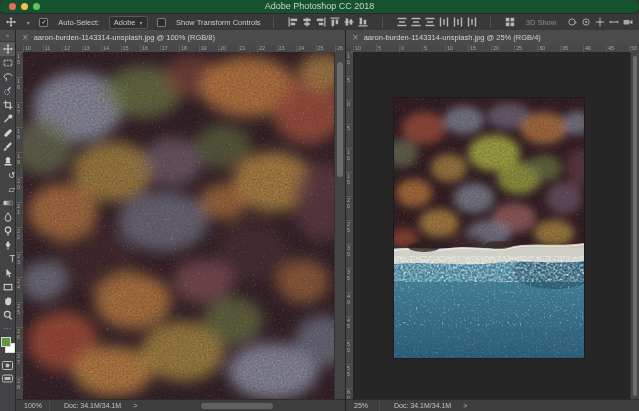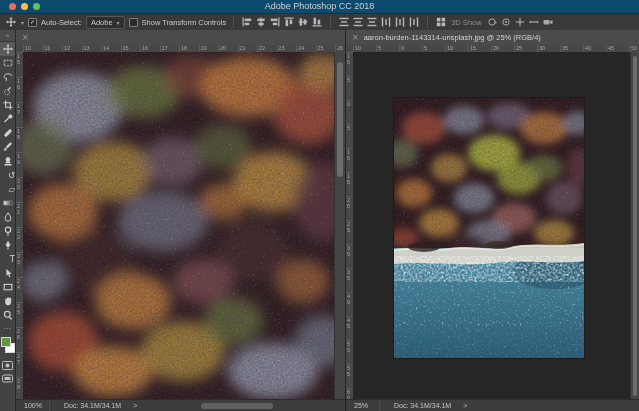--- a/index.html
+++ b/index.html
@@ -1,26 +1,26 @@
 <!DOCTYPE html>
 <html><head>
 <meta charset="utf-8">
 <style>
   html,body{margin:0;padding:0;background:#1e1e1e;}
   #app{position:relative;width:639px;height:411px;background:#323232;overflow:hidden;
        font-family:"Liberation Sans",sans-serif;color:#c6c6c6;-webkit-font-smoothing:antialiased;}
   
-  .titlebar{position:absolute;top:0;left:0;right:0;height:13px;background:#0c4a6e;border-bottom:1px solid #2a2a2a;}
+  .titlebar{position:absolute;top:0;left:0;right:0;height:13px;background:#14532d;border-bottom:1px solid #2a2a2a;border-radius:6px;}
   .tl{position:absolute;top:3px;width:7px;height:7px;border-radius:50%;}
   .tl.r{left:9px;background:#ed6a5e}.tl.y{left:21px;background:#f4bf4f}.tl.g{left:33px;background:#61c555}
   .wtitle{position:absolute;left:0;right:0;top:0;height:13px;line-height:13px;text-align:center;
           font-size:9px;color:#cfcfcf;}
   
   .optionsbar{position:absolute;top:14px;left:0;right:0;height:16px;background:#39393b;border-bottom:6px solid #d946ef;
-              display:flex;align-items:center;gap:4px;padding:0 5px;font-size:7.5px;color:#c9c9c9;white-space:nowrap;}
+              display:flex;align-items:center;gap:4px;padding:0 5px;font-size:7.5px;color:#c9c9c9;white-space:nowrap;justify-content:space-between;}
   .opticon{display:inline-flex;width:12px;height:12px;align-items:center;justify-content:center;flex:0 0 auto;}
   .opticon svg{width:10px;height:10px;}
   .caret{font-family:"DejaVu Sans",sans-serif;font-size:6px;color:#9a9a9a;}
   .cb{width:7px;height:7px;border:1px solid #7e7e7e;background:#2c2c2c;border-radius:1px;display:inline-flex;
       align-items:center;justify-content:center;font-size:6px;line-height:6px;color:#e8e8e8;flex:0 0 auto;
       font-family:"DejaVu Sans",sans-serif;}
   .dd{display:inline-flex;align-items:center;gap:4px;background:#2f2f31;border:1px solid #575757;border-radius:2px;
       padding:1px 4px;height:9px;}
   .vsep{width:1px;height:11px;background:#525252;margin:0 3px;flex:0 0 auature;}
   .dim{color:#8d8d8d;}
@@ -506,20 +506,21 @@
       <svg viewBox="0 0 11 9">
           <rect x="0.5" y="1" width="10" height="7" rx="1.5" fill="none" stroke="#bdbdbd" stroke-width="1"></rect>
           <rect x="2.5" y="3" width="6" height="3" fill="#bdbdbd"></rect>
         </svg>
     </div>
   </div>
 
   <div class="pane pane-left">
     <div class="tabbar">
       <span class="tabclose">×</span>
+      <span>aaron-burden-1143314-unsplash.jpg @ 100% (RGB/8)</span>
     </div>
     <div class="corner"></div>
     <div class="hruler">
         <span class="rn" style="width:19.5px">10</span>
         <span class="rn" style="width:19.5px">11</span>
         <span class="rn" style="width:19.5px">12</span>
         <span class="rn" style="width:19.5px">13</span>
         <span class="rn" style="width:19.5px">14</span>
         <span class="rn" style="width:19.5px">15</span>
         <span class="rn" style="width:19.5px">16</span>

